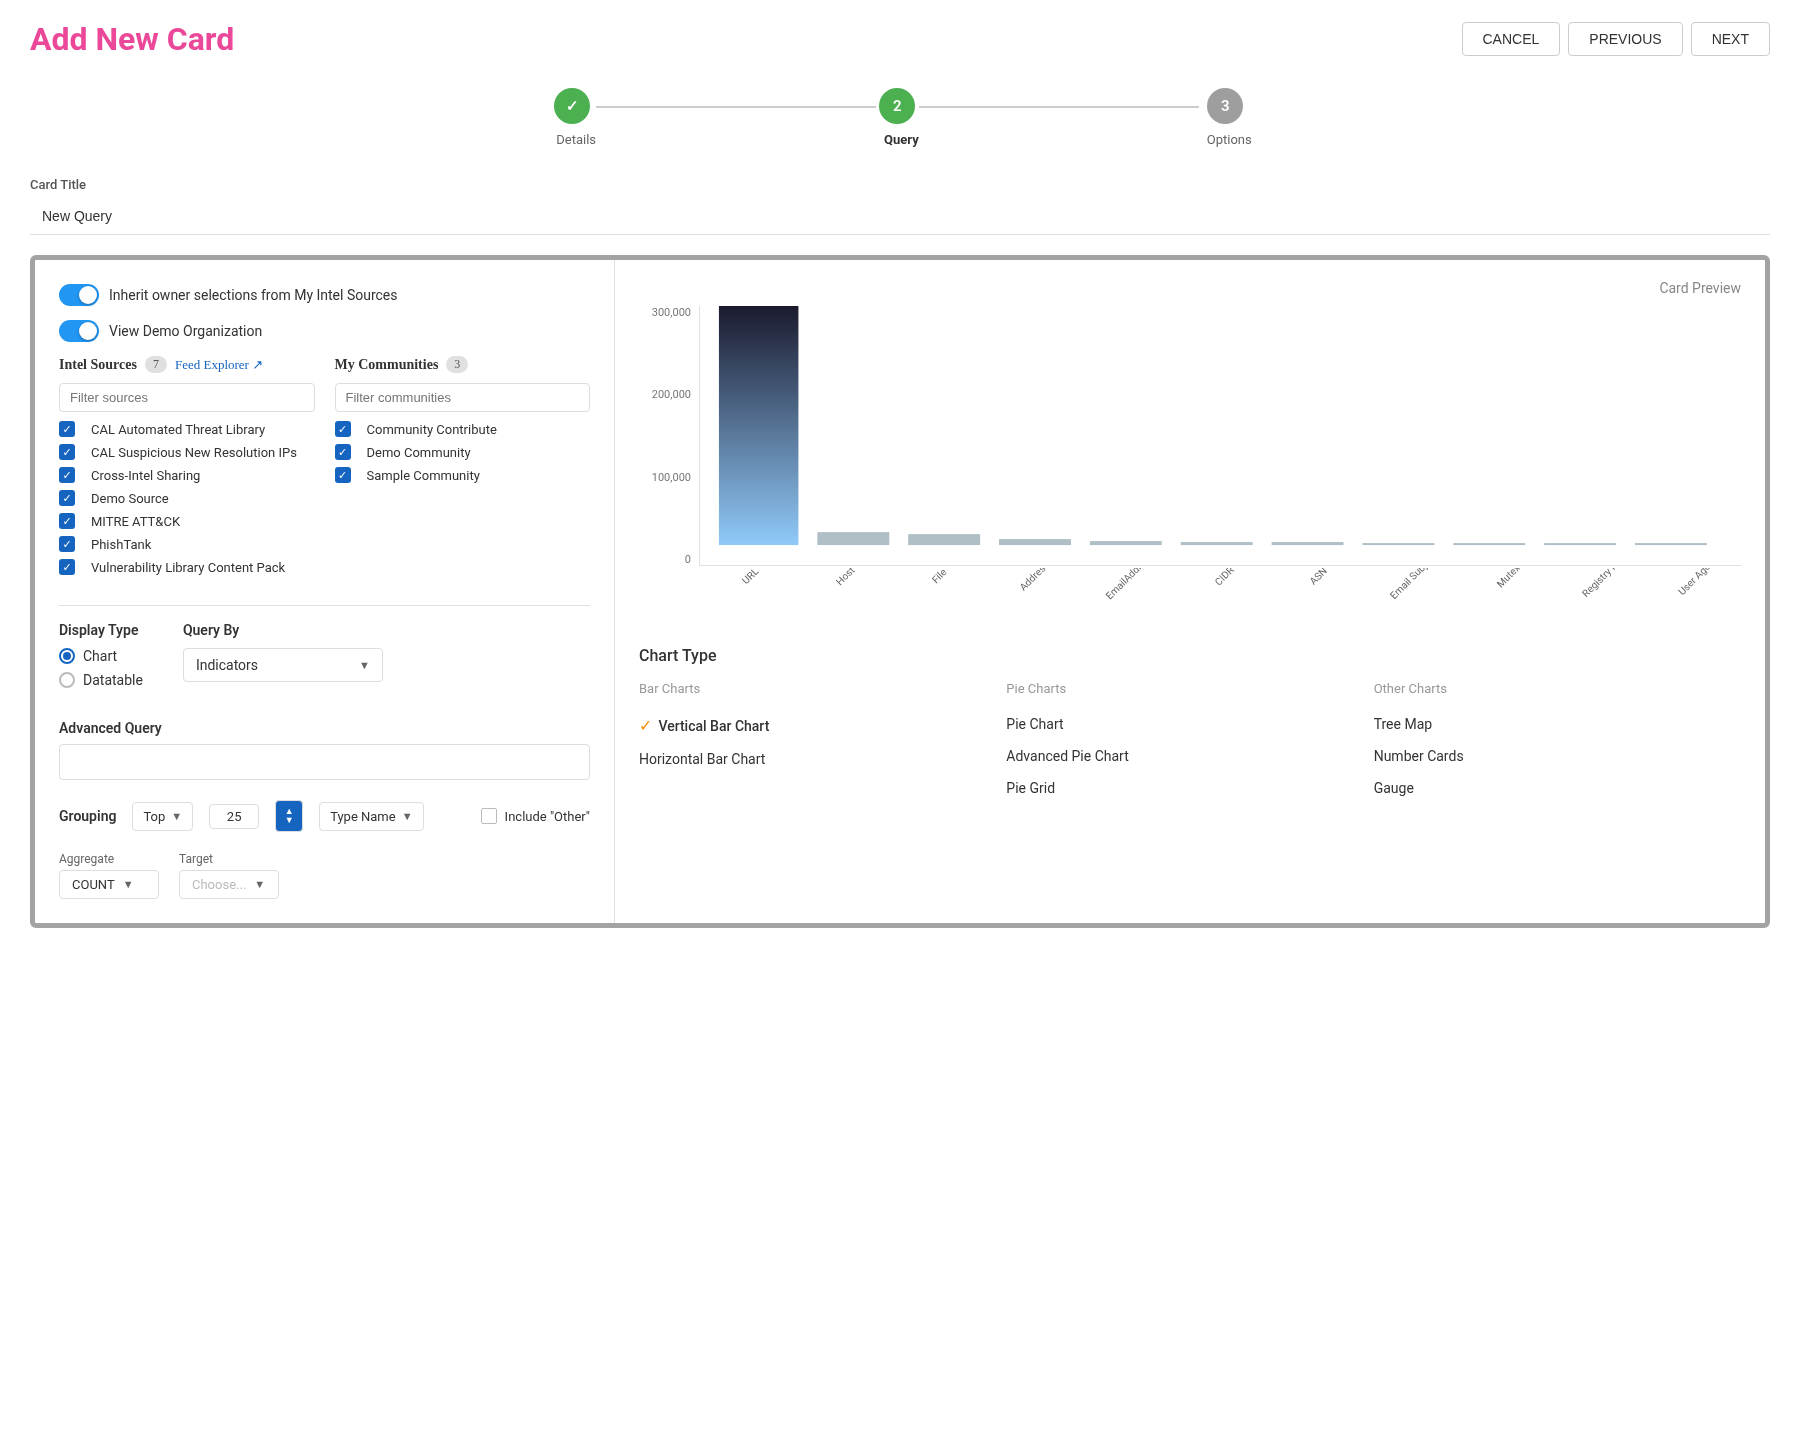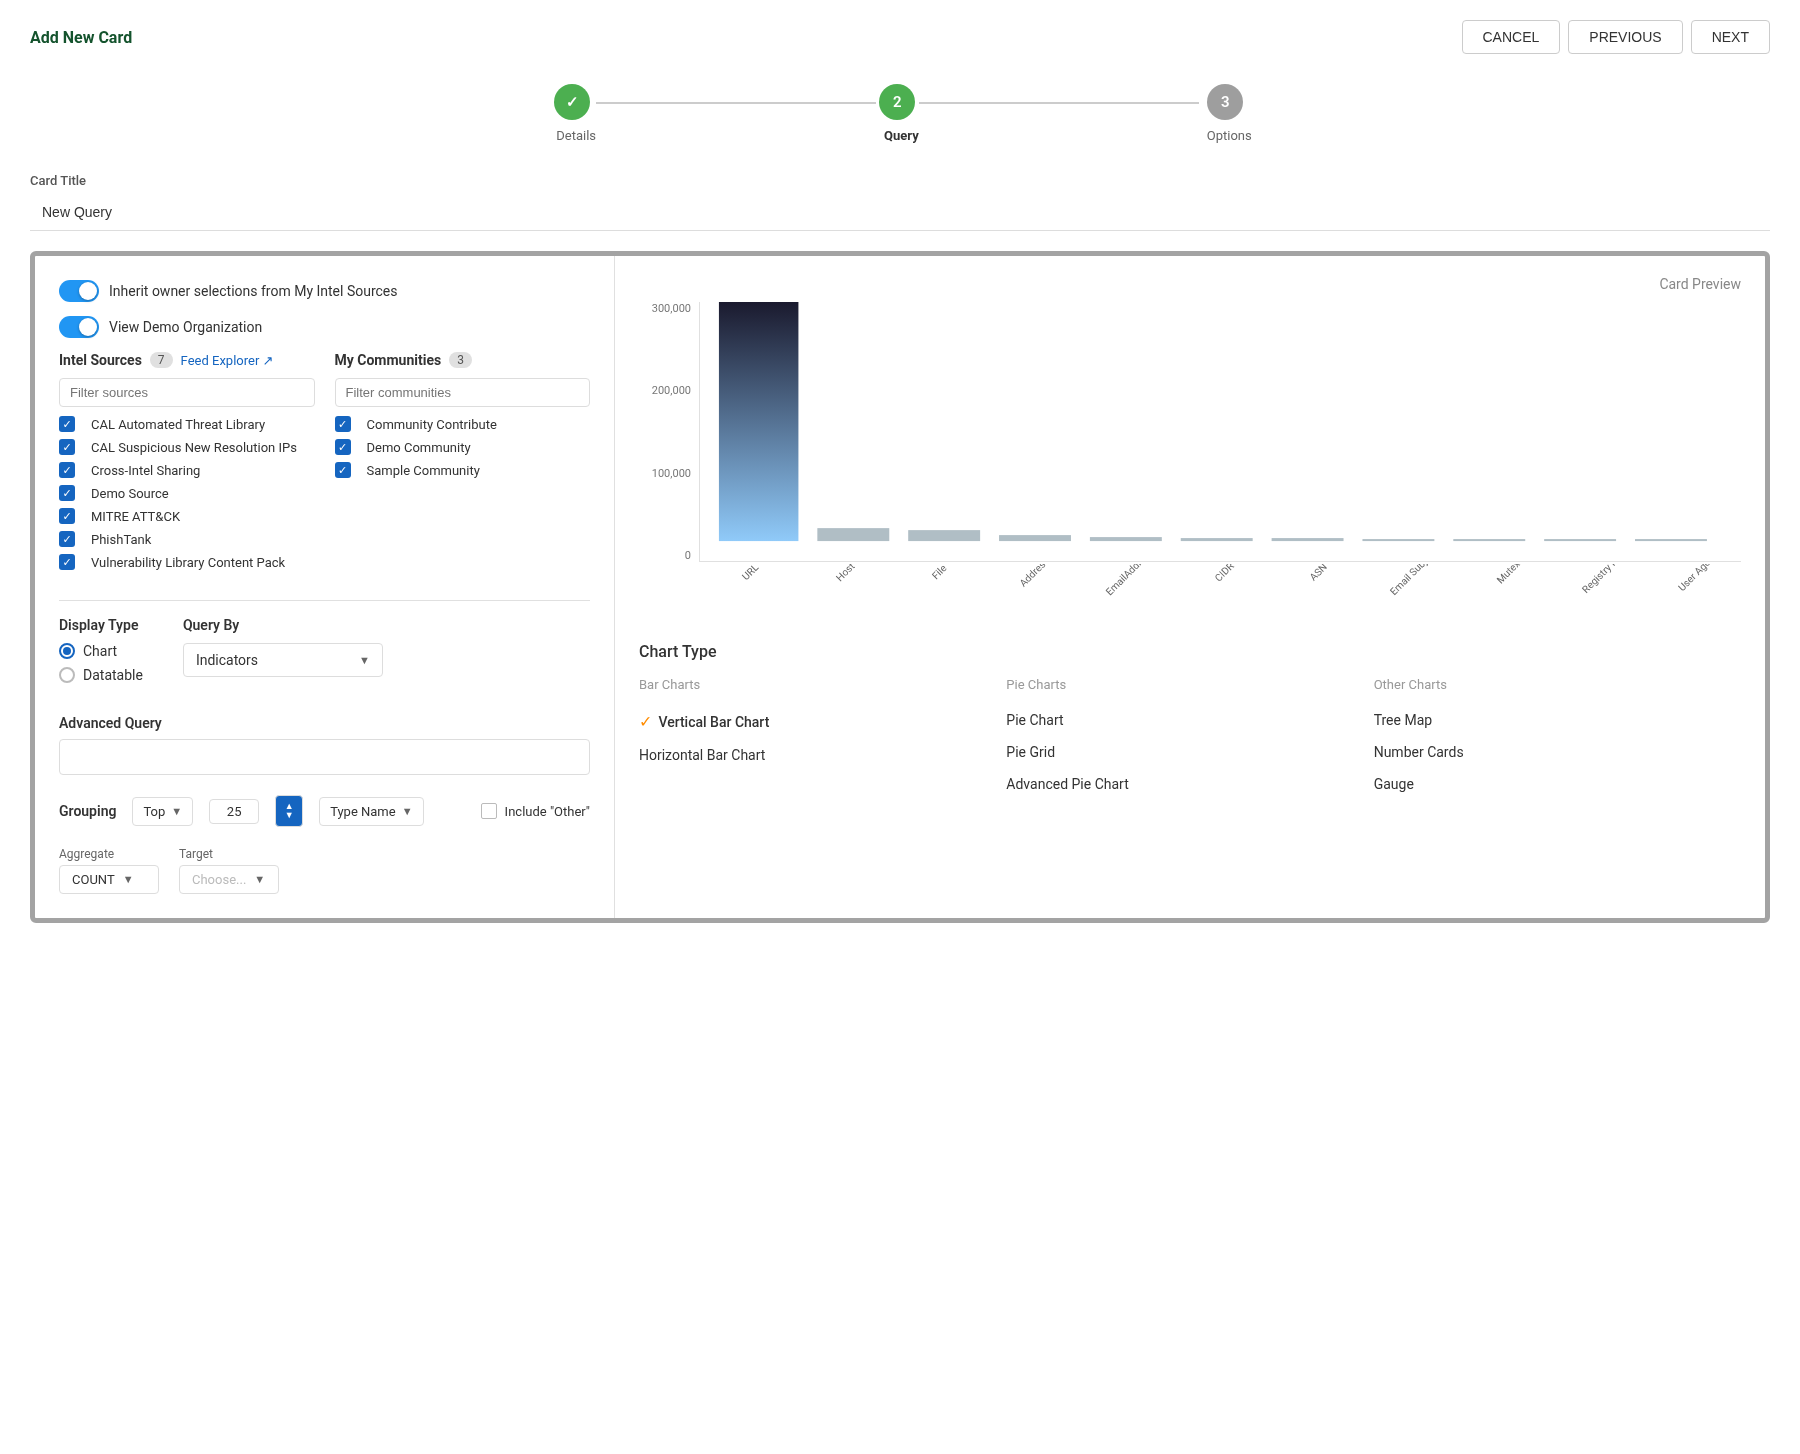--- a/index.html
+++ b/index.html
@@ -2,21 +2,21 @@
 <html><head>
   <meta charset="utf-8">
   <style>
     * { box-sizing: border-box; margin: 0; padding: 0; }
     body { font-family: -apple-system, BlinkMacSystemFont, 'Segoe UI', Roboto, sans-serif; background: #f5f5f5; color: #333; font-size: 14px; }
     
     .page-container { background: #fff; min-height: 100vh; padding: 20px 30px; }
     
     
     .page-header { display: flex; justify-content: space-between; align-items: center; margin-bottom: 30px; }
-    .page-title { font-size: 16px; font-weight: 700; color: #14532d; }
+    .page-title { font-size: 32px; font-weight: 700; color: #ec4899; }
     .header-buttons { display: flex; gap: 8px; }
     .header-btn { padding: 8px 20px; border: 1.5px solid #ccc; background: #fff; border-radius: 4px; cursor: pointer; font-size: 14px; font-weight: 500; color: #333; }
     
     
     .stepper { display: flex; align-items: center; justify-content: center; margin-bottom: 30px; gap: 0; }
     .step { display: flex; flex-direction: column; align-items: center; gap: 8px; }
     .step-circle { width: 36px; height: 36px; border-radius: 50%; display: flex; align-items: center; justify-content: center; font-weight: 600; font-size: 15px; }
     .step-circle.done { background: #4caf50; color: #fff; }
     .step-circle.active { background: #4caf50; color: #fff; }
     .step-circle.inactive { background: #9e9e9e; color: #fff; }
@@ -36,21 +36,21 @@
     .left-panel { width: 580px; padding: 24px; border-right: 1px solid #e0e0e0; }
     
     
     .toggle-row { display: flex; align-items: center; gap: 10px; margin-bottom: 14px; font-size: 14px; color: #333; }
     .toggle { width: 40px; height: 22px; border-radius: 11px; background: #2196f3; position: relative; cursor: pointer; flex-shrink: 0; }
     .toggle-knob { width: 18px; height: 18px; border-radius: 50%; background: #fff; position: absolute; top: 2px; right: 2px; box-shadow: 0 1px 3px rgba(0,0,0,0.3); }
     
     
     .sources-container { display: flex; gap: 20px; margin-bottom: 24px; }
     .sources-col { flex: 1; }
-    .sources-header { display: flex; align-items: center; gap: 8px; margin-bottom: 10px; }
+    .sources-header { display: flex; align-items: center; gap: 8px; margin-bottom: 10px; font-family: Liberation Serif, serif; }
     .sources-title { font-weight: 700; font-size: 14px; }
     .badge { background: #e0e0e0; border-radius: 10px; padding: 1px 8px; font-size: 12px; color: #555; }
     .feed-link { color: #1565c0; font-size: 13px; cursor: pointer; text-decoration: none; }
     .filter-input { width: 100%; border: 1.5px solid #ddd; border-radius: 4px; padding: 6px 10px; font-size: 13px; margin-bottom: 8px; outline: none; }
     .source-item { display: flex; align-items: flex-end; gap: 16px; margin-bottom: 6px; font-size: 13px; }
     .checkbox { width: 16px; height: 16px; border-radius: 3px; background: #1565c0; border: none; flex-shrink: 0; margin-top: 1px; display: flex; align-items: center; justify-content: center; }
     .checkbox::after { content: '✓'; color: #fff; font-size: 11px; }
     
     
     .display-query-row { display: flex; gap: 40px; margin-bottom: 24px; }
@@ -349,24 +349,24 @@
               <span>Horizontal Bar Chart</span>
             </div>
           </div>
 
           <div class="chart-col">
             <div class="chart-col-title">Pie Charts</div>
             <div class="chart-option">
               <span>Pie Chart</span>
             </div>
             <div class="chart-option">
+              <span>Advanced Pie Chart</span>
+            </div>
+            <div class="chart-option">
               <span>Pie Grid</span>
-            </div>
-            <div class="chart-option">
-              <span>Advanced Pie Chart</span>
             </div>
           </div>
 
           <div class="chart-col">
             <div class="chart-col-title">Other Charts</div>
             <div class="chart-option">
               <span>Tree Map</span>
             </div>
             <div class="chart-option">
               <span>Number Cards</span>

